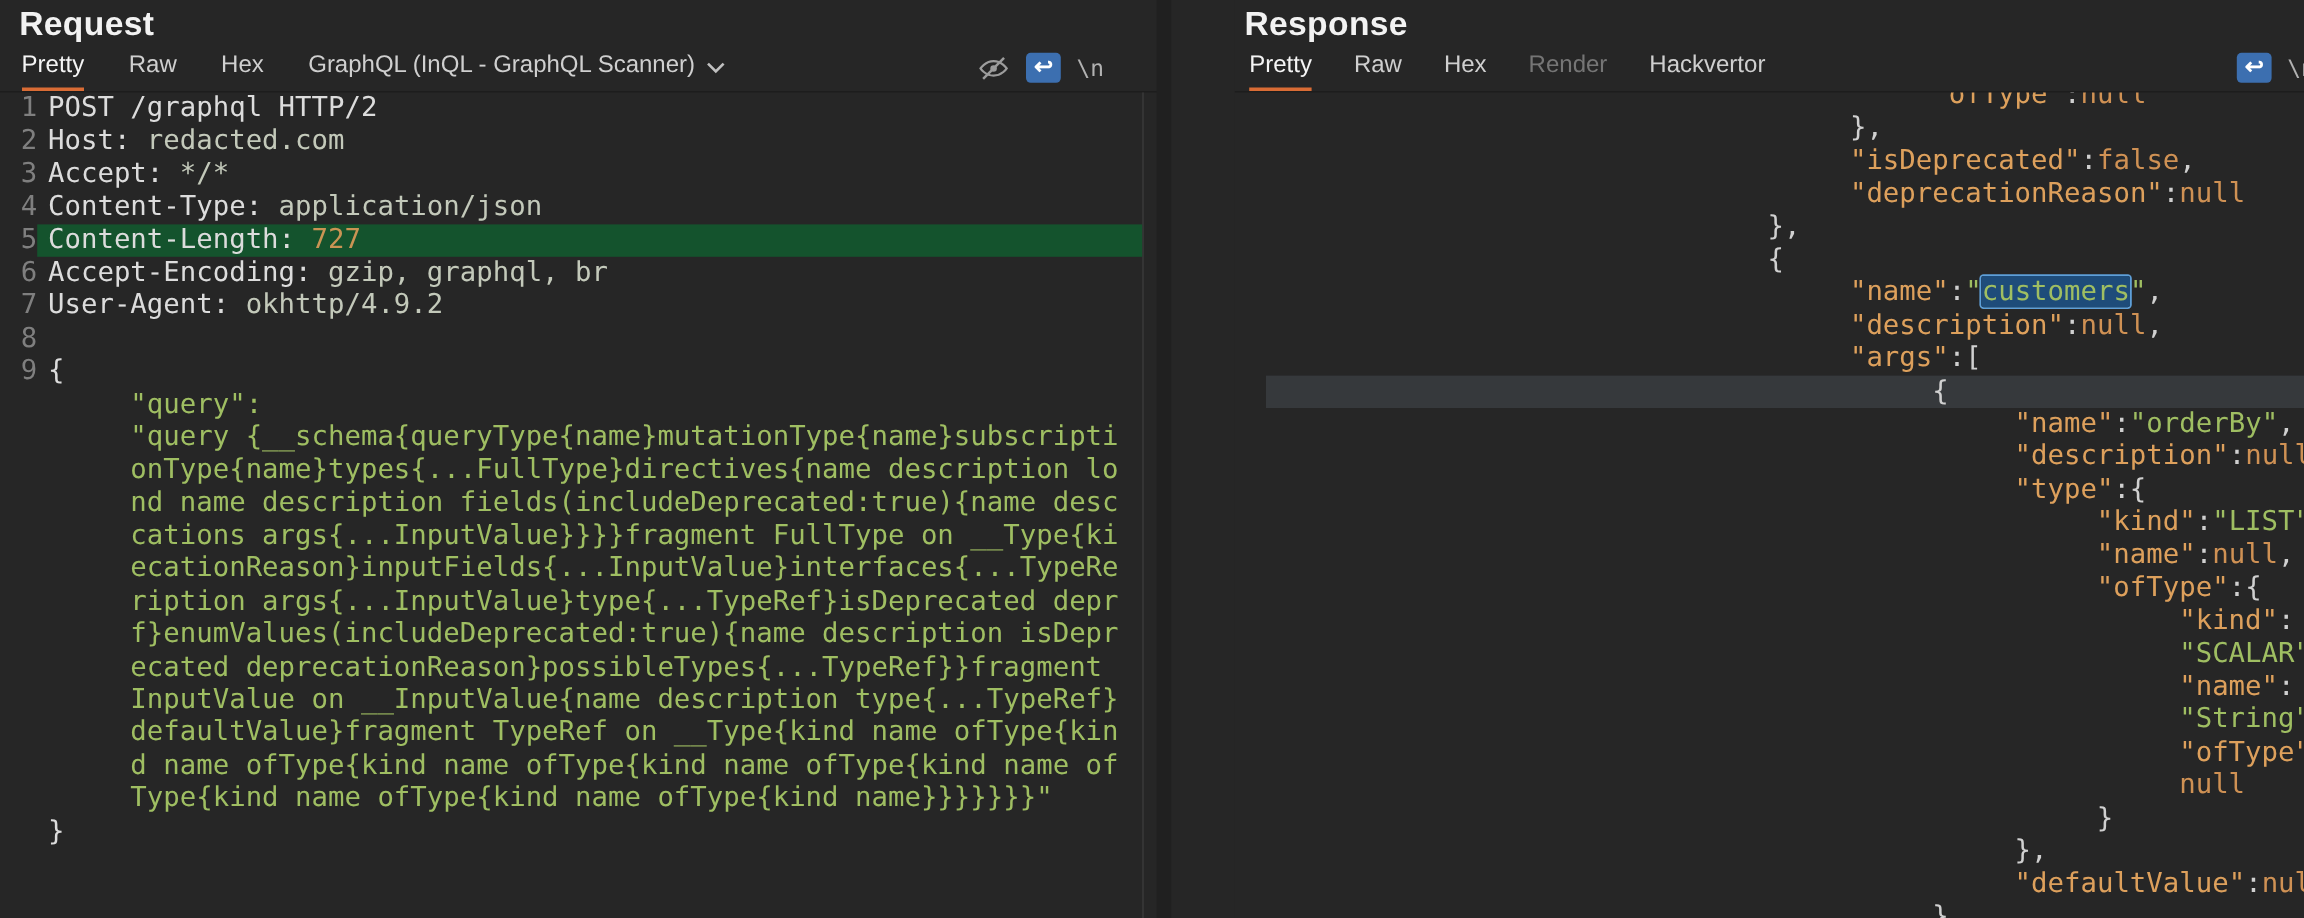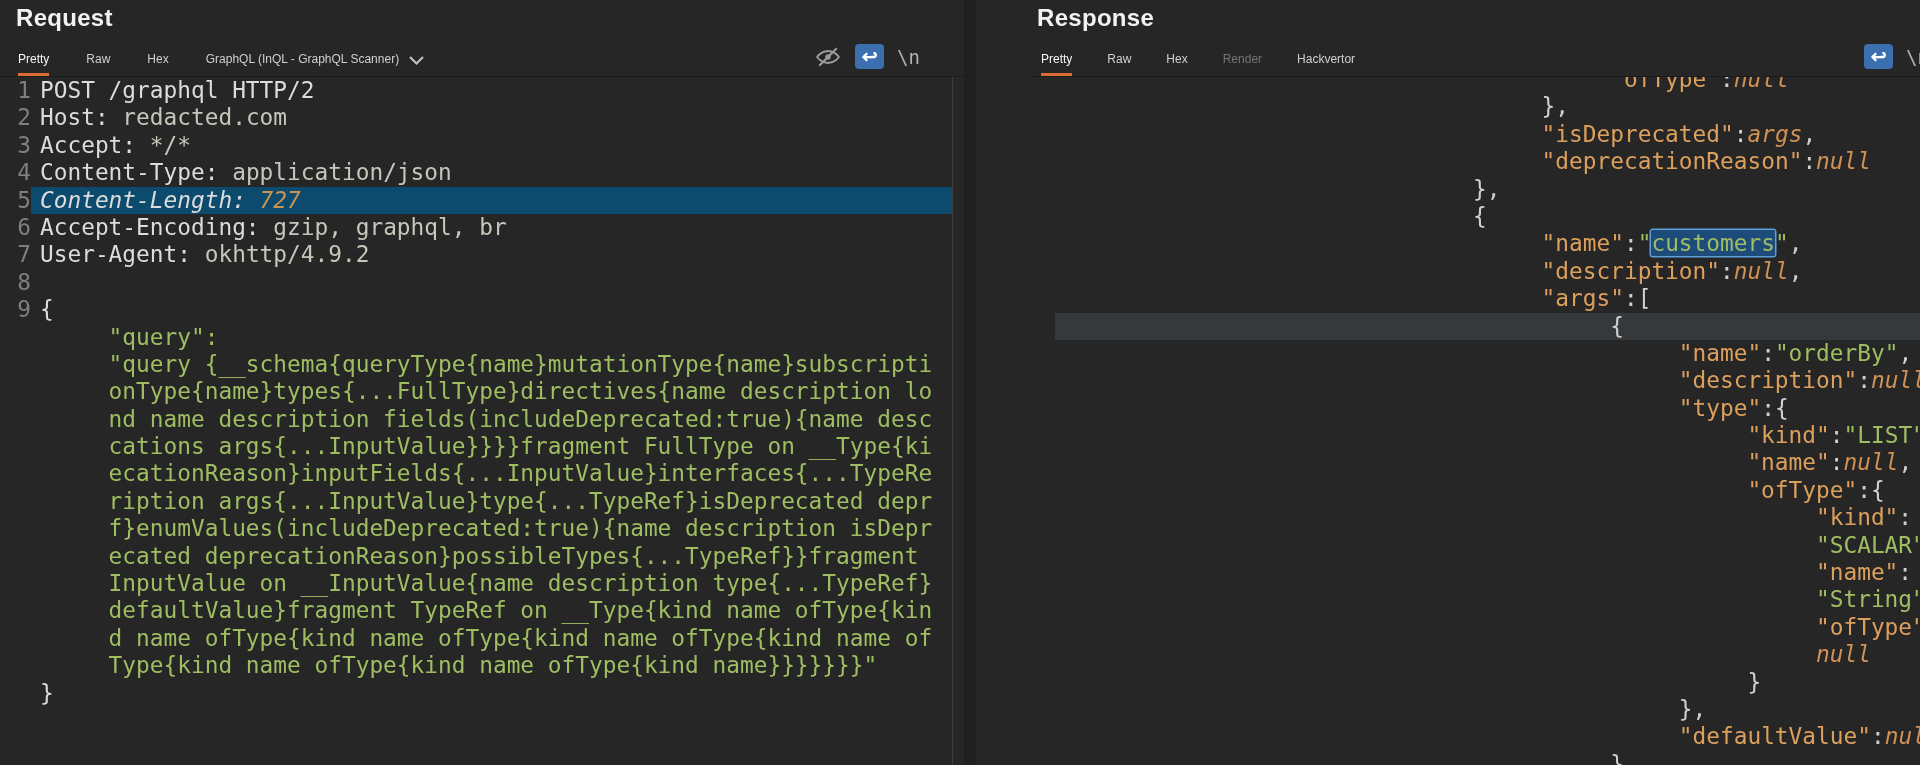--- a/index.html
+++ b/index.html
@@ -5,28 +5,28 @@
   * { margin:0; padding:0; box-sizing:border-box; }
   html,body { width:1920px; height:765px; overflow:hidden; background:#262626;
               font-family:"Liberation Sans", sans-serif; }
 
   .panel { position:absolute; top:0; bottom:0; background:#262626; }
   .panel-left  { left:0;  width:964px; }
   .divider { position:absolute; left:964px; top:0; bottom:0; width:12px; background:#202020; }
   .panel-right { left:1029px; width:944px; }
 
   .panel-header { position:relative; height:77px; border-bottom:1px solid #1c1c1c; }
-  .panel-title { position:absolute; top:4px; left:16px; font-size:24px; font-weight:bold;
+  .panel-title { position:absolute; top:4px; left:16px; font-size:28px; font-weight:bold;
                  color:#f2f2f2; letter-spacing:.3px; }
   .panel-right .panel-title { left:8px; }
 
   .tabs { position:absolute; left:0; right:0; bottom:0; height:42px; display:flex;
           align-items:flex-end; gap:37px; padding:0 10px 0 18px; }
   .panel-right .tabs { padding-left:12px; gap:35px; }
-  .tab { font-size:12px; color:#cfcfcf; padding-bottom:10px; white-space:nowrap; cursor:default; }
+  .tab { font-size:20px; color:#cfcfcf; padding-bottom:10px; white-space:nowrap; cursor:default; }
   .tab.selected { color:#f5f5f5; box-shadow: inset 0 -3px 0 #d96c35; }
   .tab.disabled { color:#757575;margin-top:16px; }
   .tab-with-chev { display:flex; align-items:center; gap:9px; }
   .chev { display:inline-flex; margin-top:3px; }
 
   .toolbar { margin-left:auto; display:flex; align-items:center; gap:13px;
              padding-bottom:7px; }
   .tool { display:flex; align-items:center; justify-content:center; }
   .wrap-btn { width:29px; height:25px; background:#3c6fb0; border-radius:4px;
               color:#ffffff; font-size:19px; font-weight:bold; line-height:1; }
@@ -34,32 +34,32 @@
   .menu-icon { width:21px; height:17px; display:flex; flex-direction:column; justify-content:space-between; }
   .menu-icon i { display:block; height:2.5px; background:#b2b2b2; border-radius:1px; }
 
   
   .code-viewport { position:absolute; top:77px; left:0; right:0; bottom:0; overflow:hidden; }
   .panel-left .code-viewport { right:11px; border-right:1px solid #3e3e3e; }
   .code { font-family:"DejaVu Sans Mono", monospace; font-size:22.8px; }
   .code-row { display:flex; height:27.4px; line-height:27.4px; white-space:pre; }
   .gutter { flex:none; width:31px; text-align:right; color:#7f7f7f; }
   .line-text { flex:1; padding-left:9px; }
-  .req .code-row.hl .line-text { background:#0c4a6e;font-style:italic; }
+  .req .code-row.hl .line-text { background:#14532d; }
 
   .resp-scroll { margin-top:-11px; }
   .resp .code-row { margin-left:26px; margin-right:16px; }
   .resp .code-row.hl { background:#36393c; }
 
   .tk-plain { color:#dcdcdc;text-align:right; }
   .tk-value { color:#c3c9ba; }
   .tk-num   { color:#c99454; }
   .tk-str   { color:#9fbe62; }
   .tk-key   { color:#dda05c; }
-  .tk-lit   { color:#cf9154;font-style:italic; }
+  .tk-lit   { color:#cf9154; }
   .tk-punc  { color:#d0d0d0; }
   .tk-sel   { color:#9fbe62; background:#1e4c7a; box-shadow:0 0 0 1.5px #5e9fd8;
               border-radius:2px; }
 
   .v-scrollbar { position:absolute; top:77px; right:0; bottom:0; width:16px;
                  background:#2c2c2c; border-left:1px solid #202020; }
   .v-scrollbar .thumb { position:absolute; top:2px; left:2px; right:2px; height:290px;
                         background:#535353; border-radius:3px; }
 </style>
 </head>
@@ -146,21 +146,21 @@
             <i></i>
             <i></i>
           </span>
       </div>
     </div>
   </div>
   <div class="code-viewport">
     <div class="code resp resp-scroll">
         <div class="code-row"><span class="line-text" style="padding-left: 555.2px;"><span class="tk-key">"ofType"</span><span class="tk-punc">:</span><span class="tk-lit">null</span></span></div>
         <div class="code-row"><span class="line-text" style="padding-left: 486.6px;"><span class="tk-punc">},</span></span></div>
-        <div class="code-row"><span class="line-text" style="padding-left: 486.6px;"><span class="tk-key">"isDeprecated"</span><span class="tk-punc">:</span><span class="tk-lit">args</span><span class="tk-punc">,</span></span></div>
+        <div class="code-row"><span class="line-text" style="padding-left: 486.6px;"><span class="tk-key">"isDeprecated"</span><span class="tk-punc">:</span><span class="tk-lit">false</span><span class="tk-punc">,</span></span></div>
         <div class="code-row"><span class="line-text" style="padding-left: 486.6px;"><span class="tk-key">"deprecationReason"</span><span class="tk-punc">:</span><span class="tk-lit">null</span></span></div>
         <div class="code-row"><span class="line-text" style="padding-left: 418px;"><span class="tk-punc">},</span></span></div>
         <div class="code-row"><span class="line-text" style="padding-left: 418px;"><span class="tk-punc">{</span></span></div>
         <div class="code-row"><span class="line-text" style="padding-left: 486.6px;"><span class="tk-key">"name"</span><span class="tk-punc">:</span><span class="tk-str">"</span><span class="tk-sel">customers</span><span class="tk-str">"</span><span class="tk-punc">,</span></span></div>
         <div class="code-row"><span class="line-text" style="padding-left: 486.6px;"><span class="tk-key">"description"</span><span class="tk-punc">:</span><span class="tk-lit">null</span><span class="tk-punc">,</span></span></div>
         <div class="code-row"><span class="line-text" style="padding-left: 486.6px;"><span class="tk-key">"args"</span><span class="tk-punc">:</span><span class="tk-punc">[</span></span></div>
         <div class="code-row hl"><span class="line-text" style="padding-left: 555.2px;"><span class="tk-punc">{</span></span></div>
         <div class="code-row"><span class="line-text" style="padding-left: 623.8px;"><span class="tk-key">"name"</span><span class="tk-punc">:</span><span class="tk-str">"orderBy"</span><span class="tk-punc">,</span></span></div>
         <div class="code-row"><span class="line-text" style="padding-left: 623.8px;"><span class="tk-key">"description"</span><span class="tk-punc">:</span><span class="tk-lit">null</span><span class="tk-punc">,</span></span></div>
         <div class="code-row"><span class="line-text" style="padding-left: 623.8px;"><span class="tk-key">"type"</span><span class="tk-punc">:</span><span class="tk-punc">{</span></span></div>

